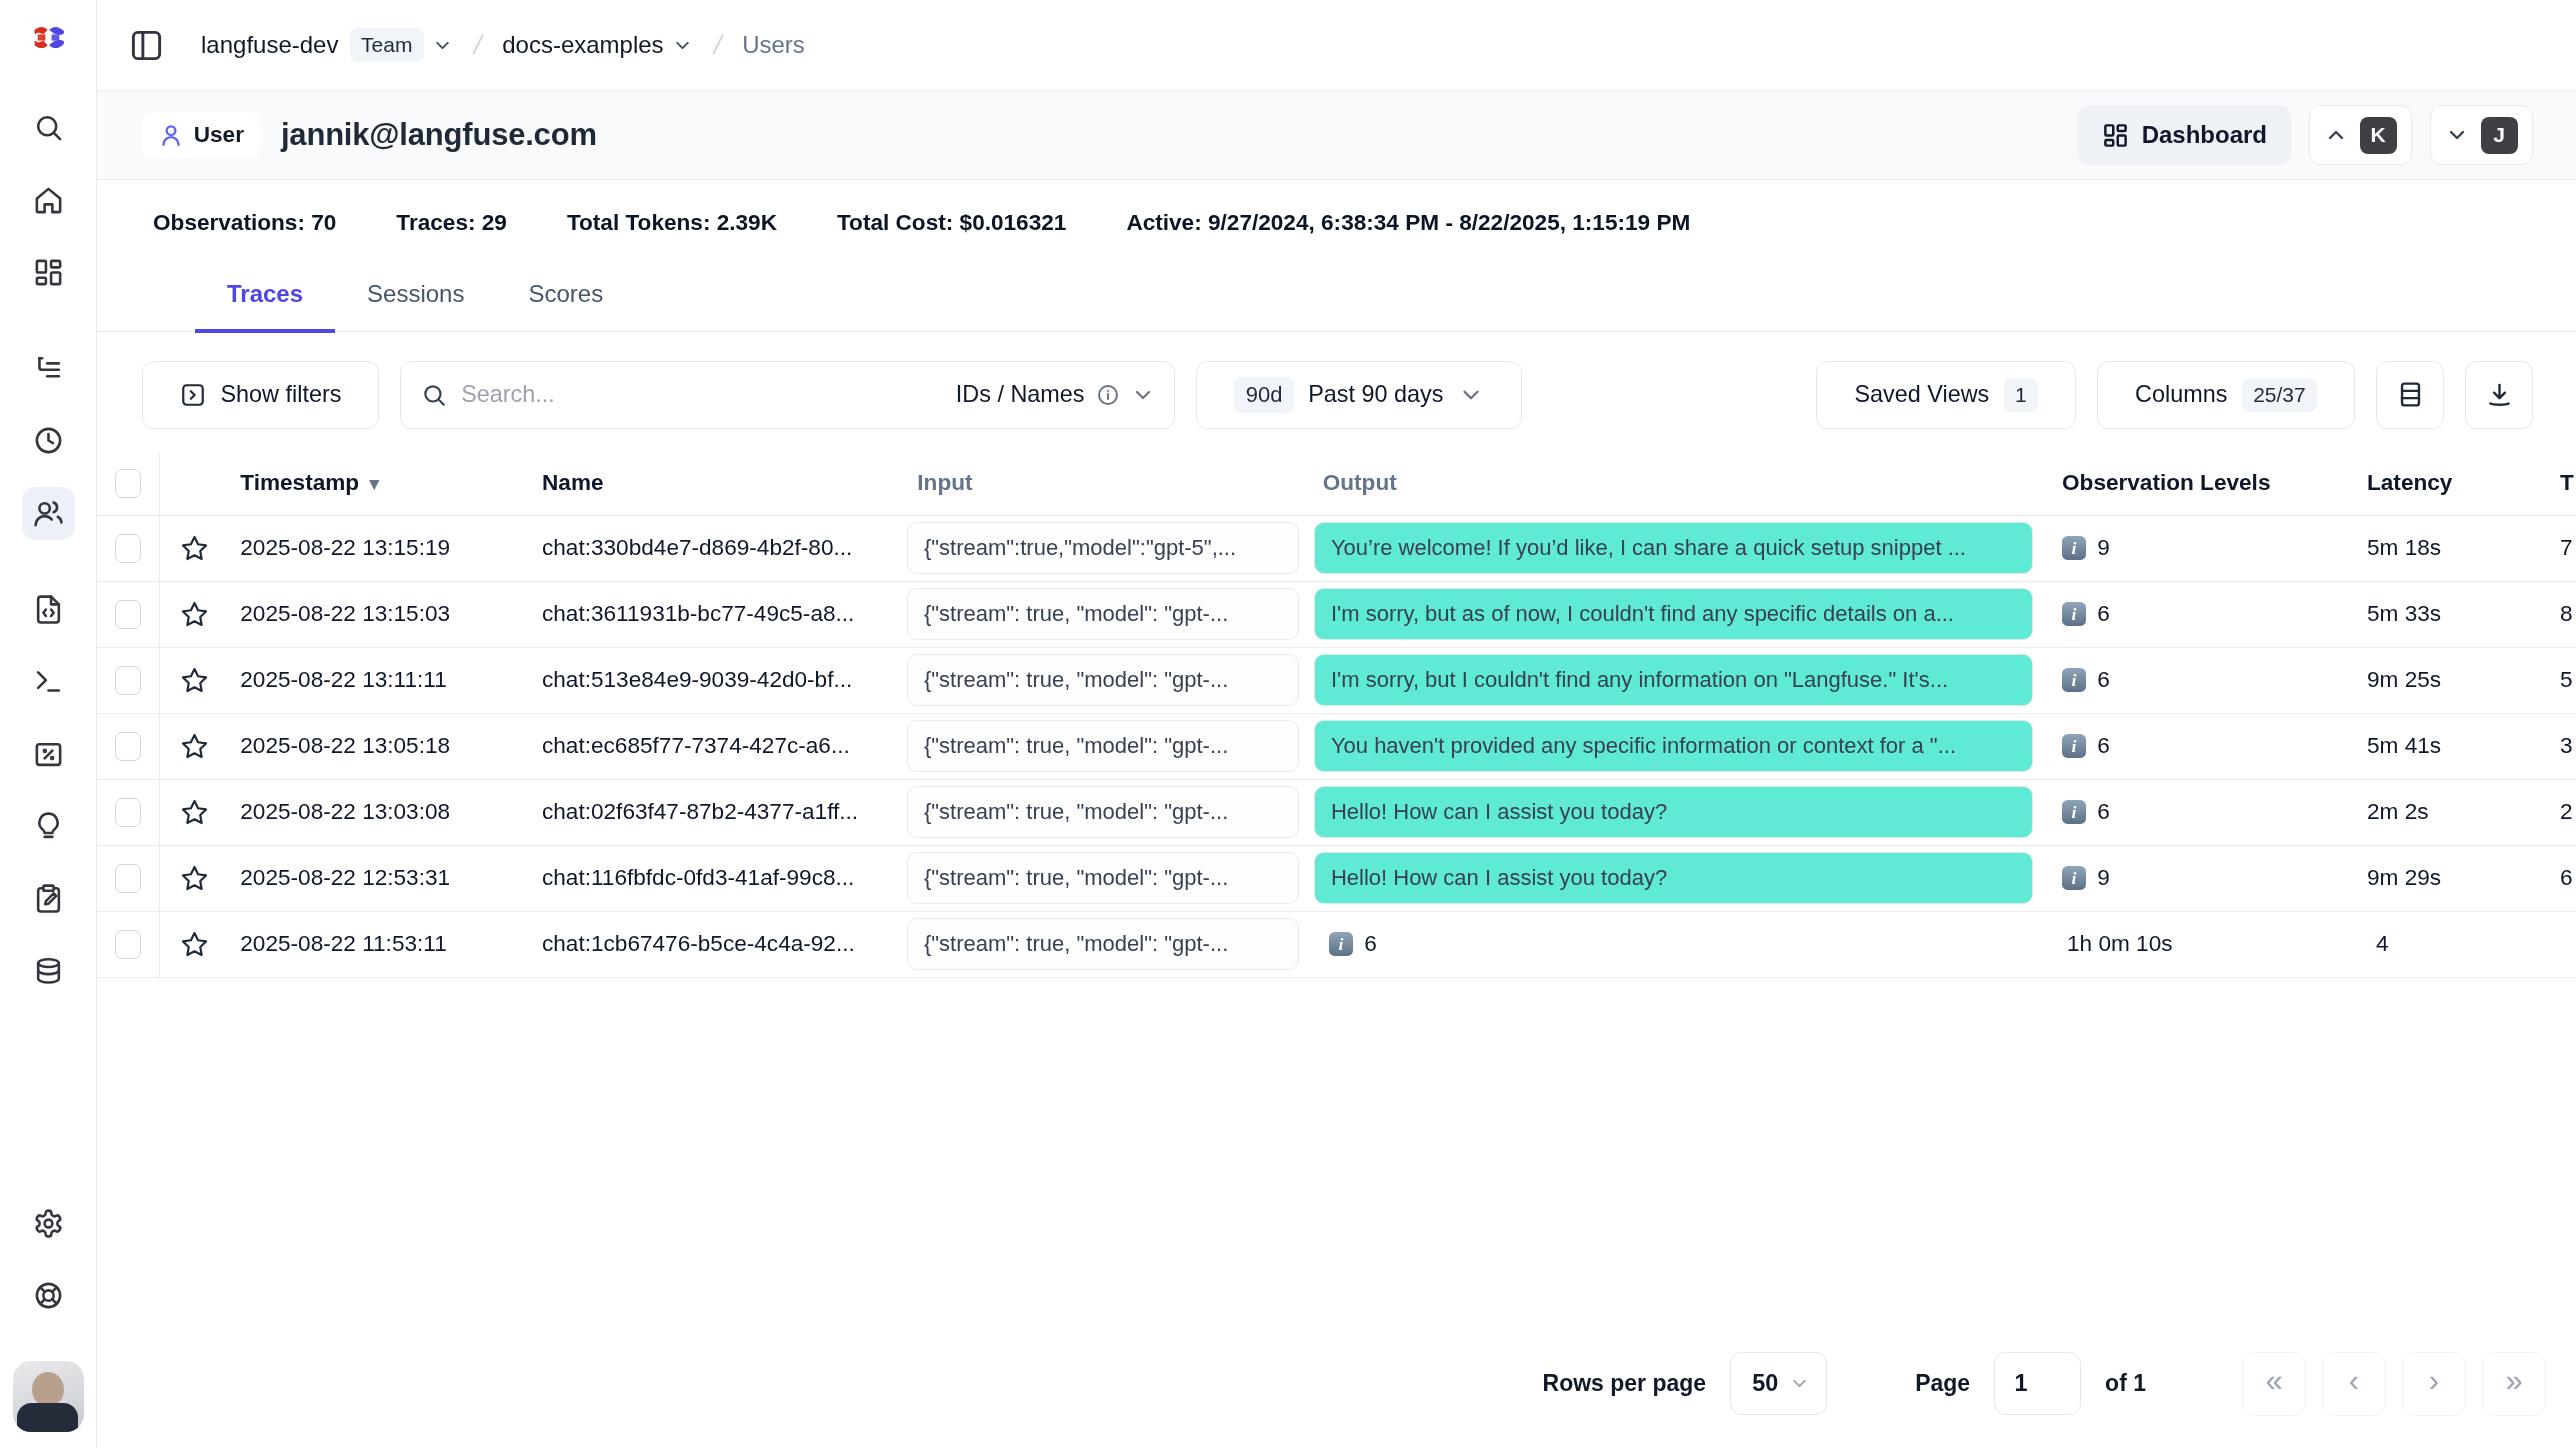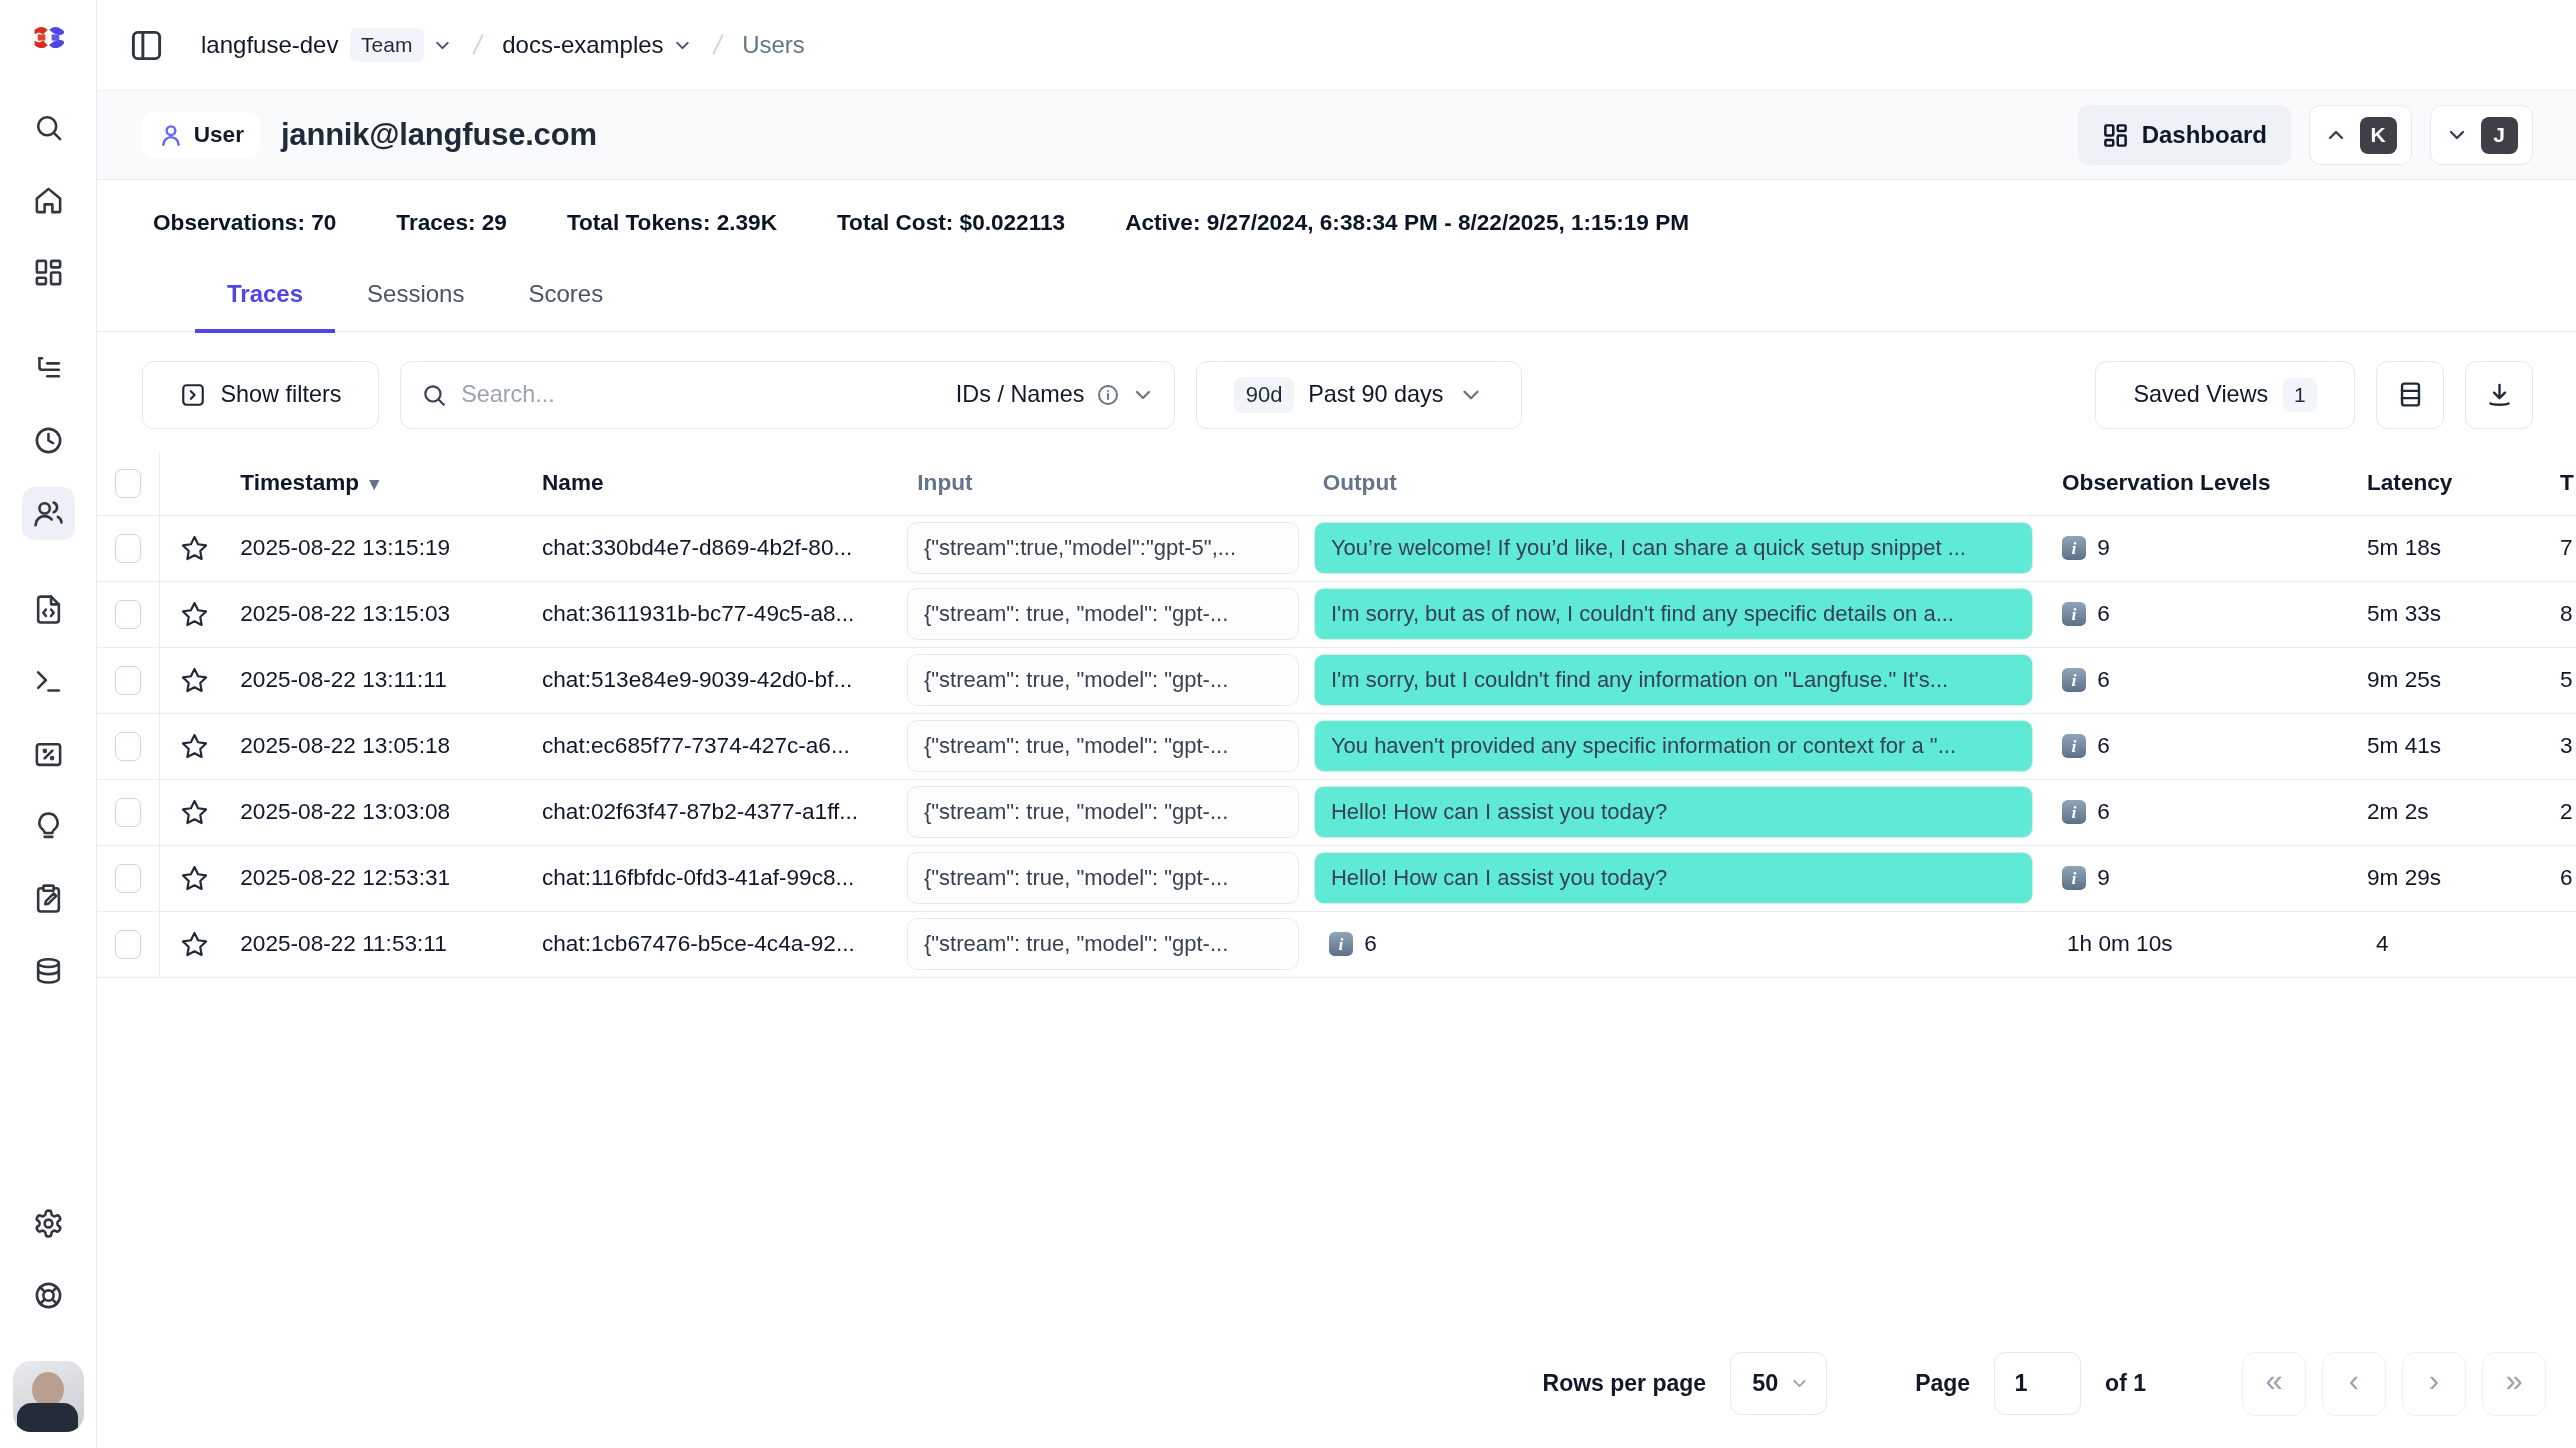--- a/index.html
+++ b/index.html
@@ -305,21 +305,21 @@
             </svg>
           <span class="keycap">J</span>
         </div>
       </div>
     </div>
 
     <div class="stats">
       <span>Observations: 70</span>
       <span>Traces: 29</span>
       <span>Total Tokens: 2.39K</span>
-      <span>Total Cost: $0.022113</span>
+      <span>Total Cost: $0.016321</span>
       <span>Active: 9/27/2024, 6:38:34 PM - 8/22/2025, 1:15:19 PM</span>
     </div>
 
     <div class="tabs">
       <div class="tab active">Traces</div>
       <div class="tab">Sessions</div>
       <div class="tab">Scores</div>
     </div>
 
     <div class="filterbar">
@@ -354,20 +354,24 @@
         <svg viewBox="0 0 24 24" fill="none" stroke="#6b7280" stroke-width="2.2" stroke-linecap="round" stroke-linejoin="round">
             <path d="m6 9 6 6 6-6"></path>
           </svg>
       </button>
 
       <div class="fb-right">
         <button class="btn">
           <span>Saved Views</span>
           <span class="badge">1</span>
         </button>
+        <button class="btn">
+          <span>Columns</span>
+          <span class="badge">25/37</span>
+        </button>
         <button class="icon-btn">
           <svg viewBox="0 0 24 24" fill="none" stroke="currentColor" stroke-width="2" stroke-linecap="round" stroke-linejoin="round">
               <rect x="5" y="3" width="14" height="18" rx="2"></rect>
               <path d="M5 9h14"></path>
               <path d="M5 15h14"></path>
             </svg>
         </button>
         <button class="icon-btn">
           <svg viewBox="0 0 24 24" fill="none" stroke="currentColor" stroke-width="2" stroke-linecap="round" stroke-linejoin="round">
               <path d="M12 4v10"></path>

